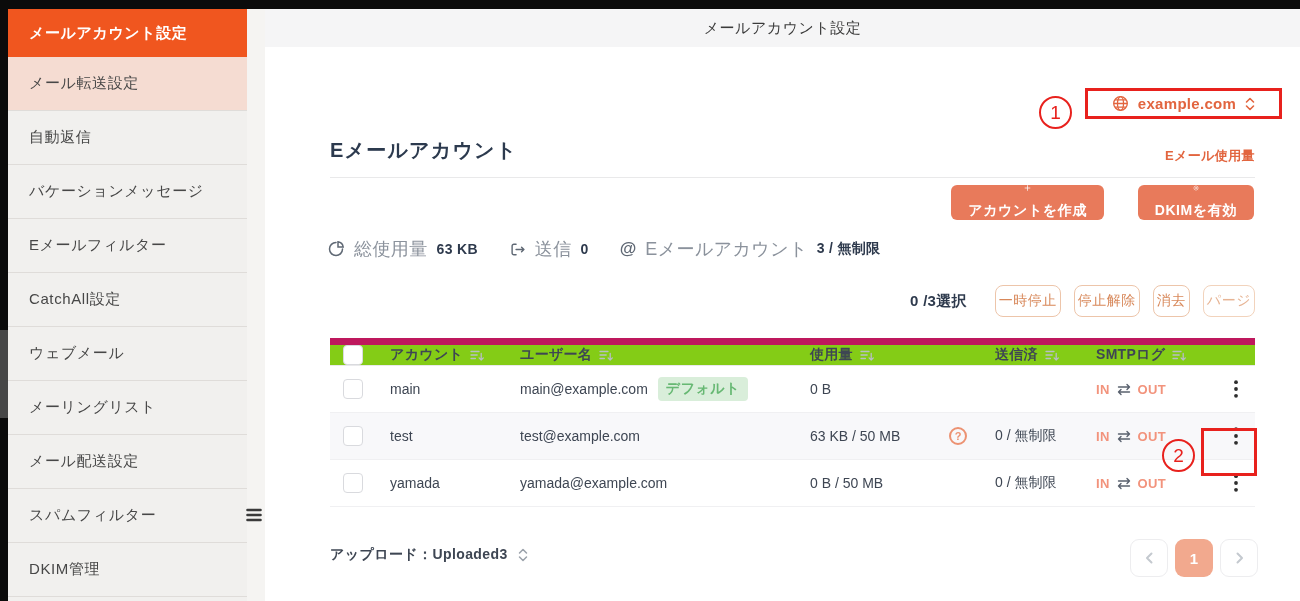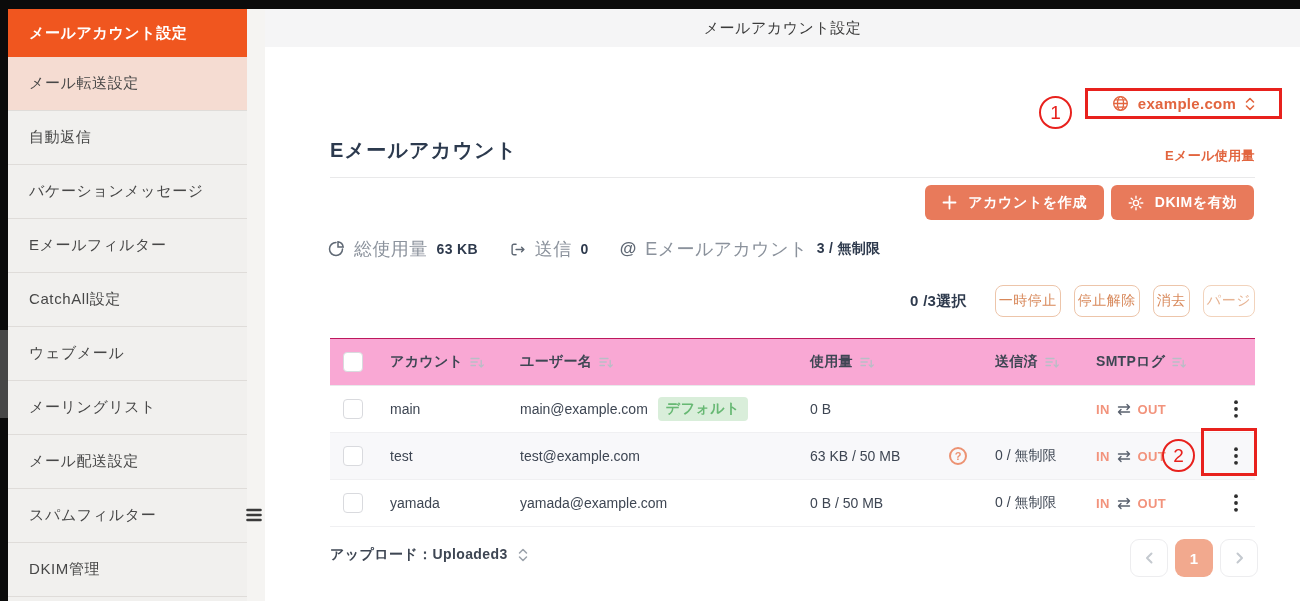--- a/index.html
+++ b/index.html
@@ -40,40 +40,40 @@
   .domain-select .lbl { color:#e2653f; font-size:15px; font-weight:bold; letter-spacing:.3px; }
 
   .usage-link { position:absolute; top:147px; right:45px; font-size:13px; font-weight:bold; color:#e2653f;
     letter-spacing:.4px; cursor:pointer; }
 
   .page-title { position:absolute; left:330px; top:137px; font-size:20px; font-weight:bold; color:#2c3a4e; letter-spacing:1.2px; }
   .title-rule { position:absolute; left:330px; top:177px; width:925px; height:1px; background:#e9e9ea; }
 
   .btn { position:absolute; top:185px; height:35px; background:#e87a5b; border:none; border-radius:6px;
     color:#fff; font-weight:bold; font-size:14px; letter-spacing:.6px; display:flex; align-items:center;
-    gap:11px; padding:0 17px; cursor:pointer; font-family:inherit; }
+    gap:11px; padding:0 17px; cursor:pointer; font-family:inherit;flex-direction:column; }
   .btn-create { right:196px; }
   .btn-dkim { right:46px; }
 
   .stats { position:absolute; left:327px; top:238px; display:flex; align-items:center; gap:31px; height:22px; }
   .stat { display:flex; align-items:center; gap:9px; }
   .stat .label { color:#8b929c; font-size:18px; letter-spacing:.4px; }
   .stat .value { color:#2e3a4d; font-size:14px; font-weight:bold; letter-spacing:.3px; }
   .at-glyph { color:#5f6874; font-size:17px; font-weight:bold; }
 
   .select-row { position:absolute; top:285px; right:45px; display:flex; align-items:center; gap:13px; }
   .sel-count { font-size:15px; font-weight:bold; color:#2e3a4d; margin-right:15px; letter-spacing:.3px; }
   .obtn { height:32px; padding:0 3px; border:1px solid #edc5aa; border-radius:8px; background:#fff;
     color:#d8885a; font-size:14px; letter-spacing:.5px; cursor:pointer; font-family:inherit; }
   .obtn.muted { color:#e7b494; border-color:#f2d3bc; }
 
   
   .table { position:absolute; left:330px; top:338px; width:925px; }
   .trow { display:grid; grid-template-columns:60px 130px 290px 185px 101px 120px 1fr; align-items:center; }
-  .thead { height:48px; background:#f9a8d4; border-top:1px solid #be185d; border-bottom:1px solid #e9e9eb;
+  .thead { height:28px; background:#84cc16; border-top:7px solid #be185d; border-bottom:1px solid #e9e9eb;
     font-weight:bold; color:#3e4653; font-size:14px; }
   .tbody-row { height:47px; border-bottom:1px solid #f0f0f2; font-size:14px; color:#3e4653; background:#fff; }
   .tbody-row.alt { background:#f8f8fa; }
   .th { display:flex; align-items:center; gap:7px; cursor:pointer; letter-spacing:.3px; }
   .checkbox { width:20px; height:20px; border:1px solid #d9dade; border-radius:4px; background:#fff;
     margin-left:13px; cursor:pointer; }
   .cell-username { display:flex; align-items:center; }
   .badge { background:#d9eeda; color:#67b873; font-weight:bold; font-size:14px; border-radius:4px;
     padding:3px 8px; margin-left:10px; letter-spacing:.5px; }
   .cell-usage { display:flex; align-items:center; }

